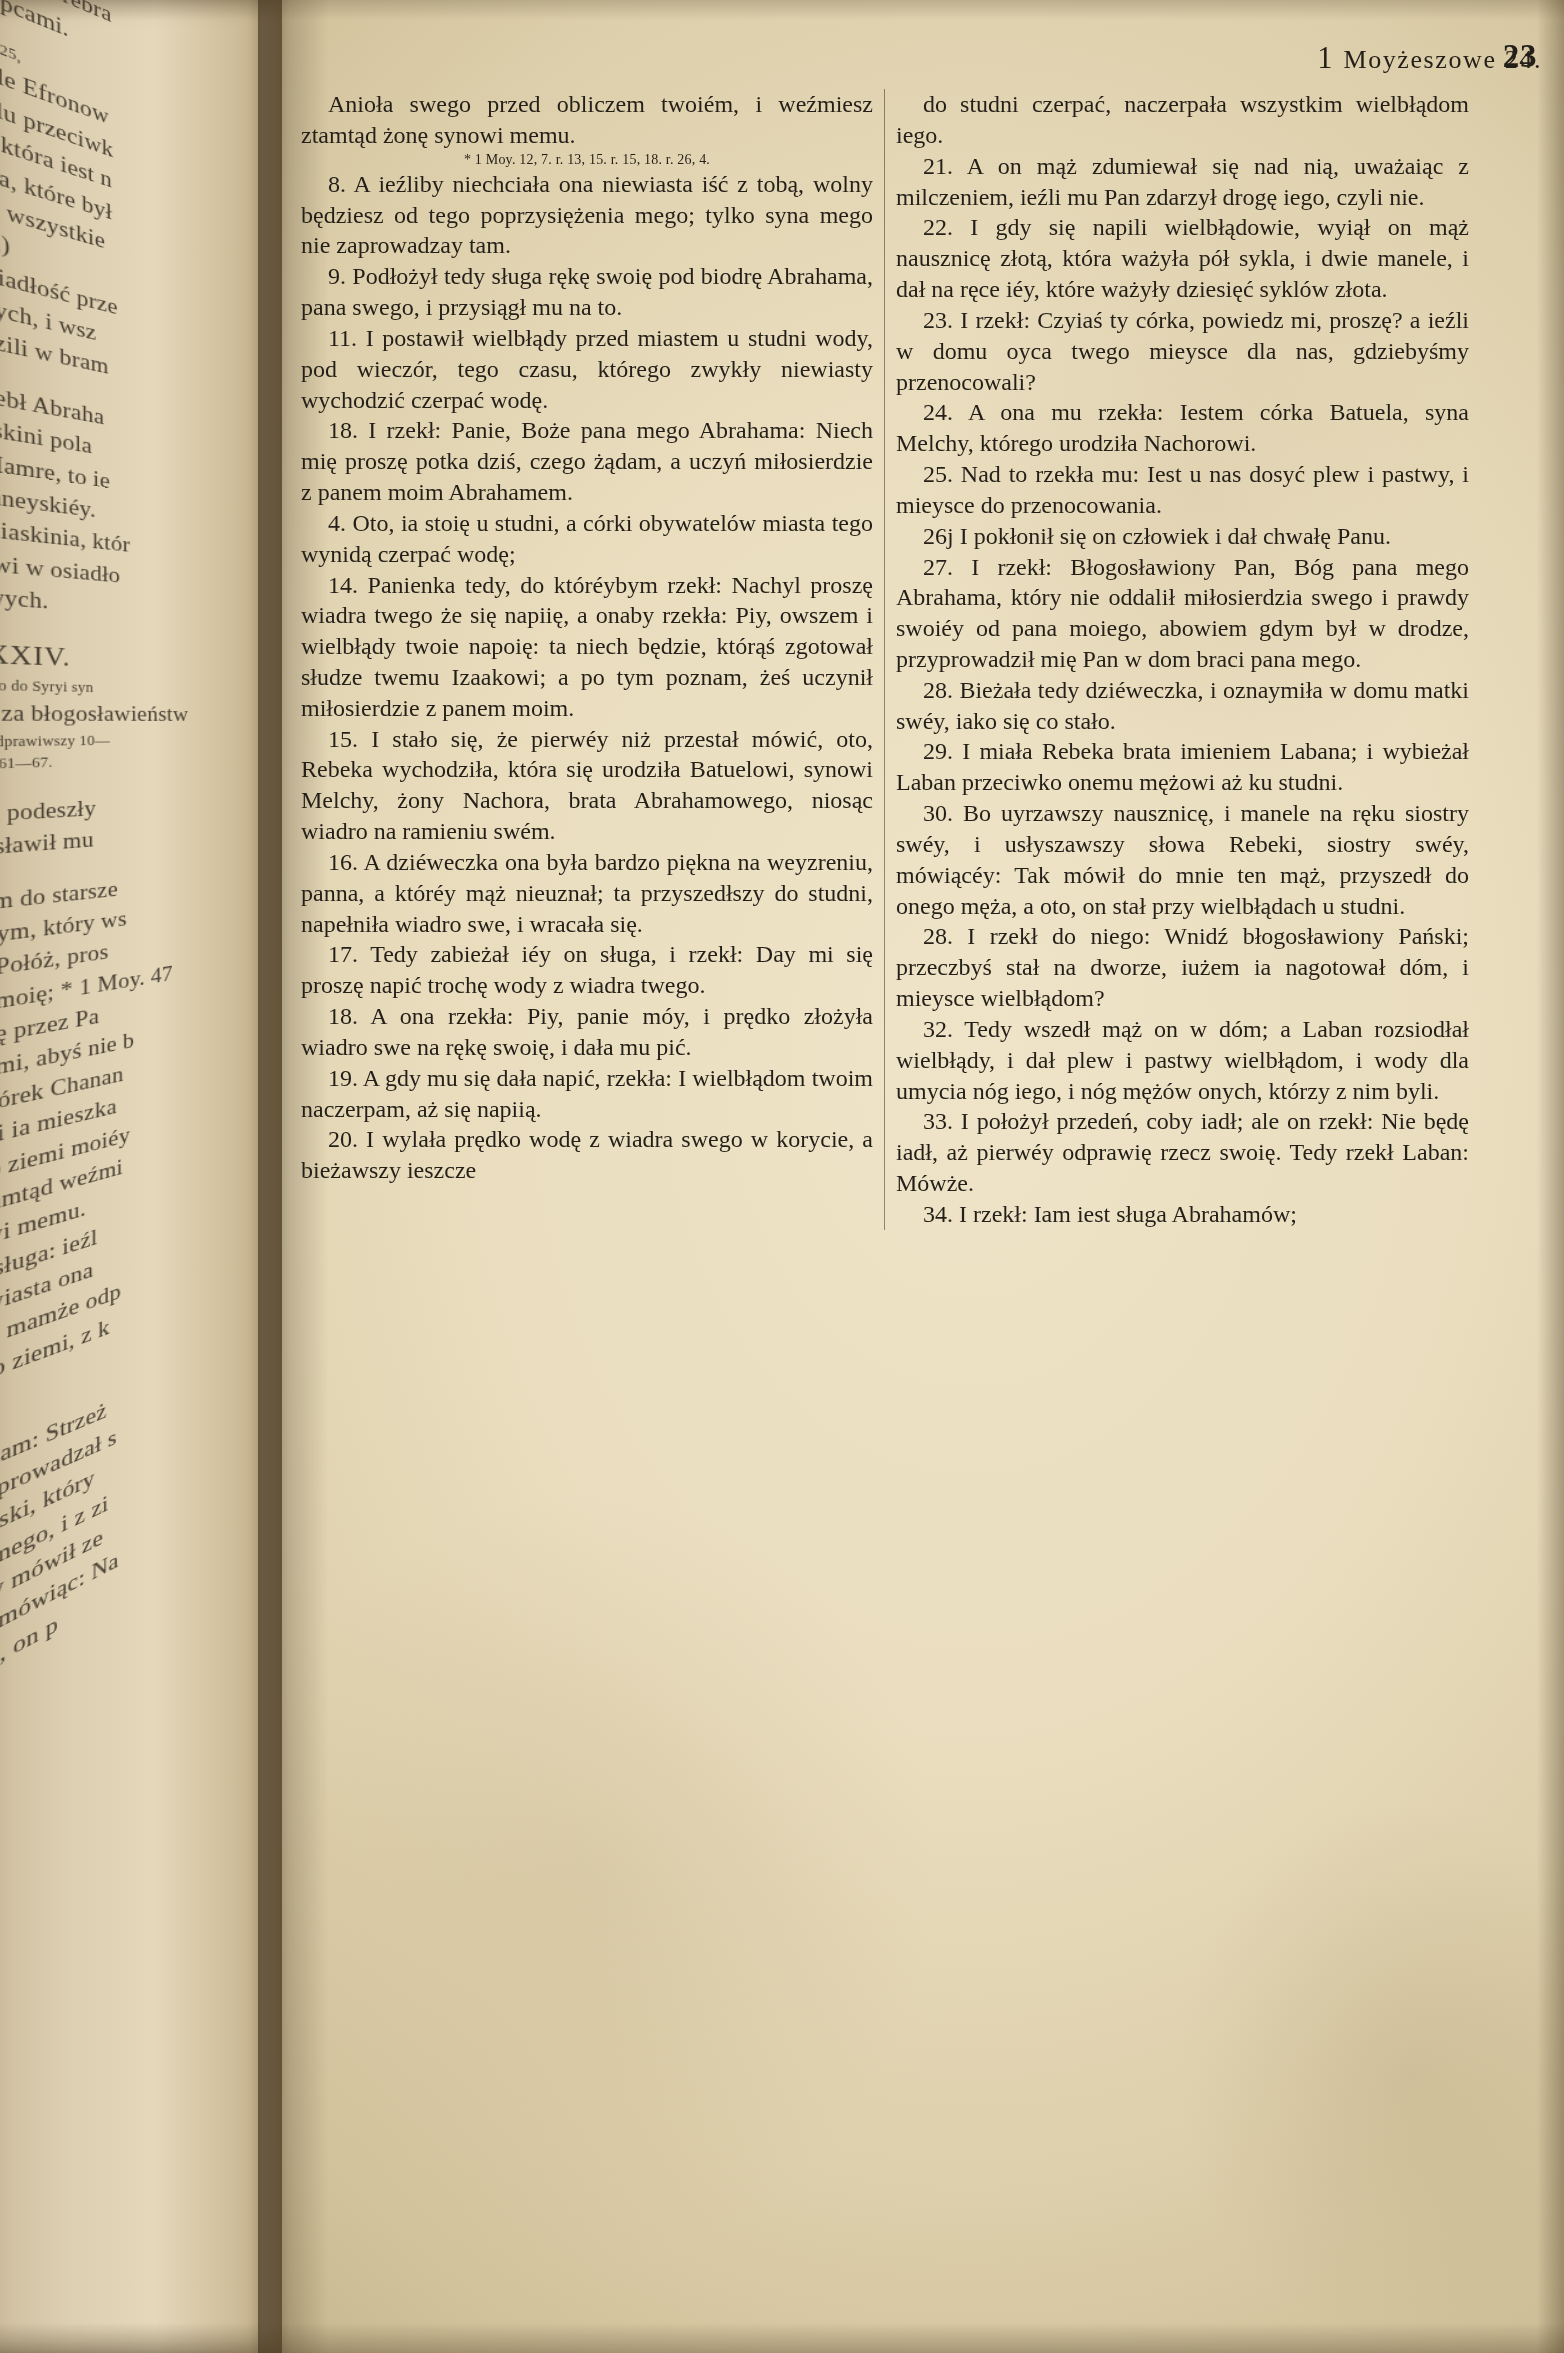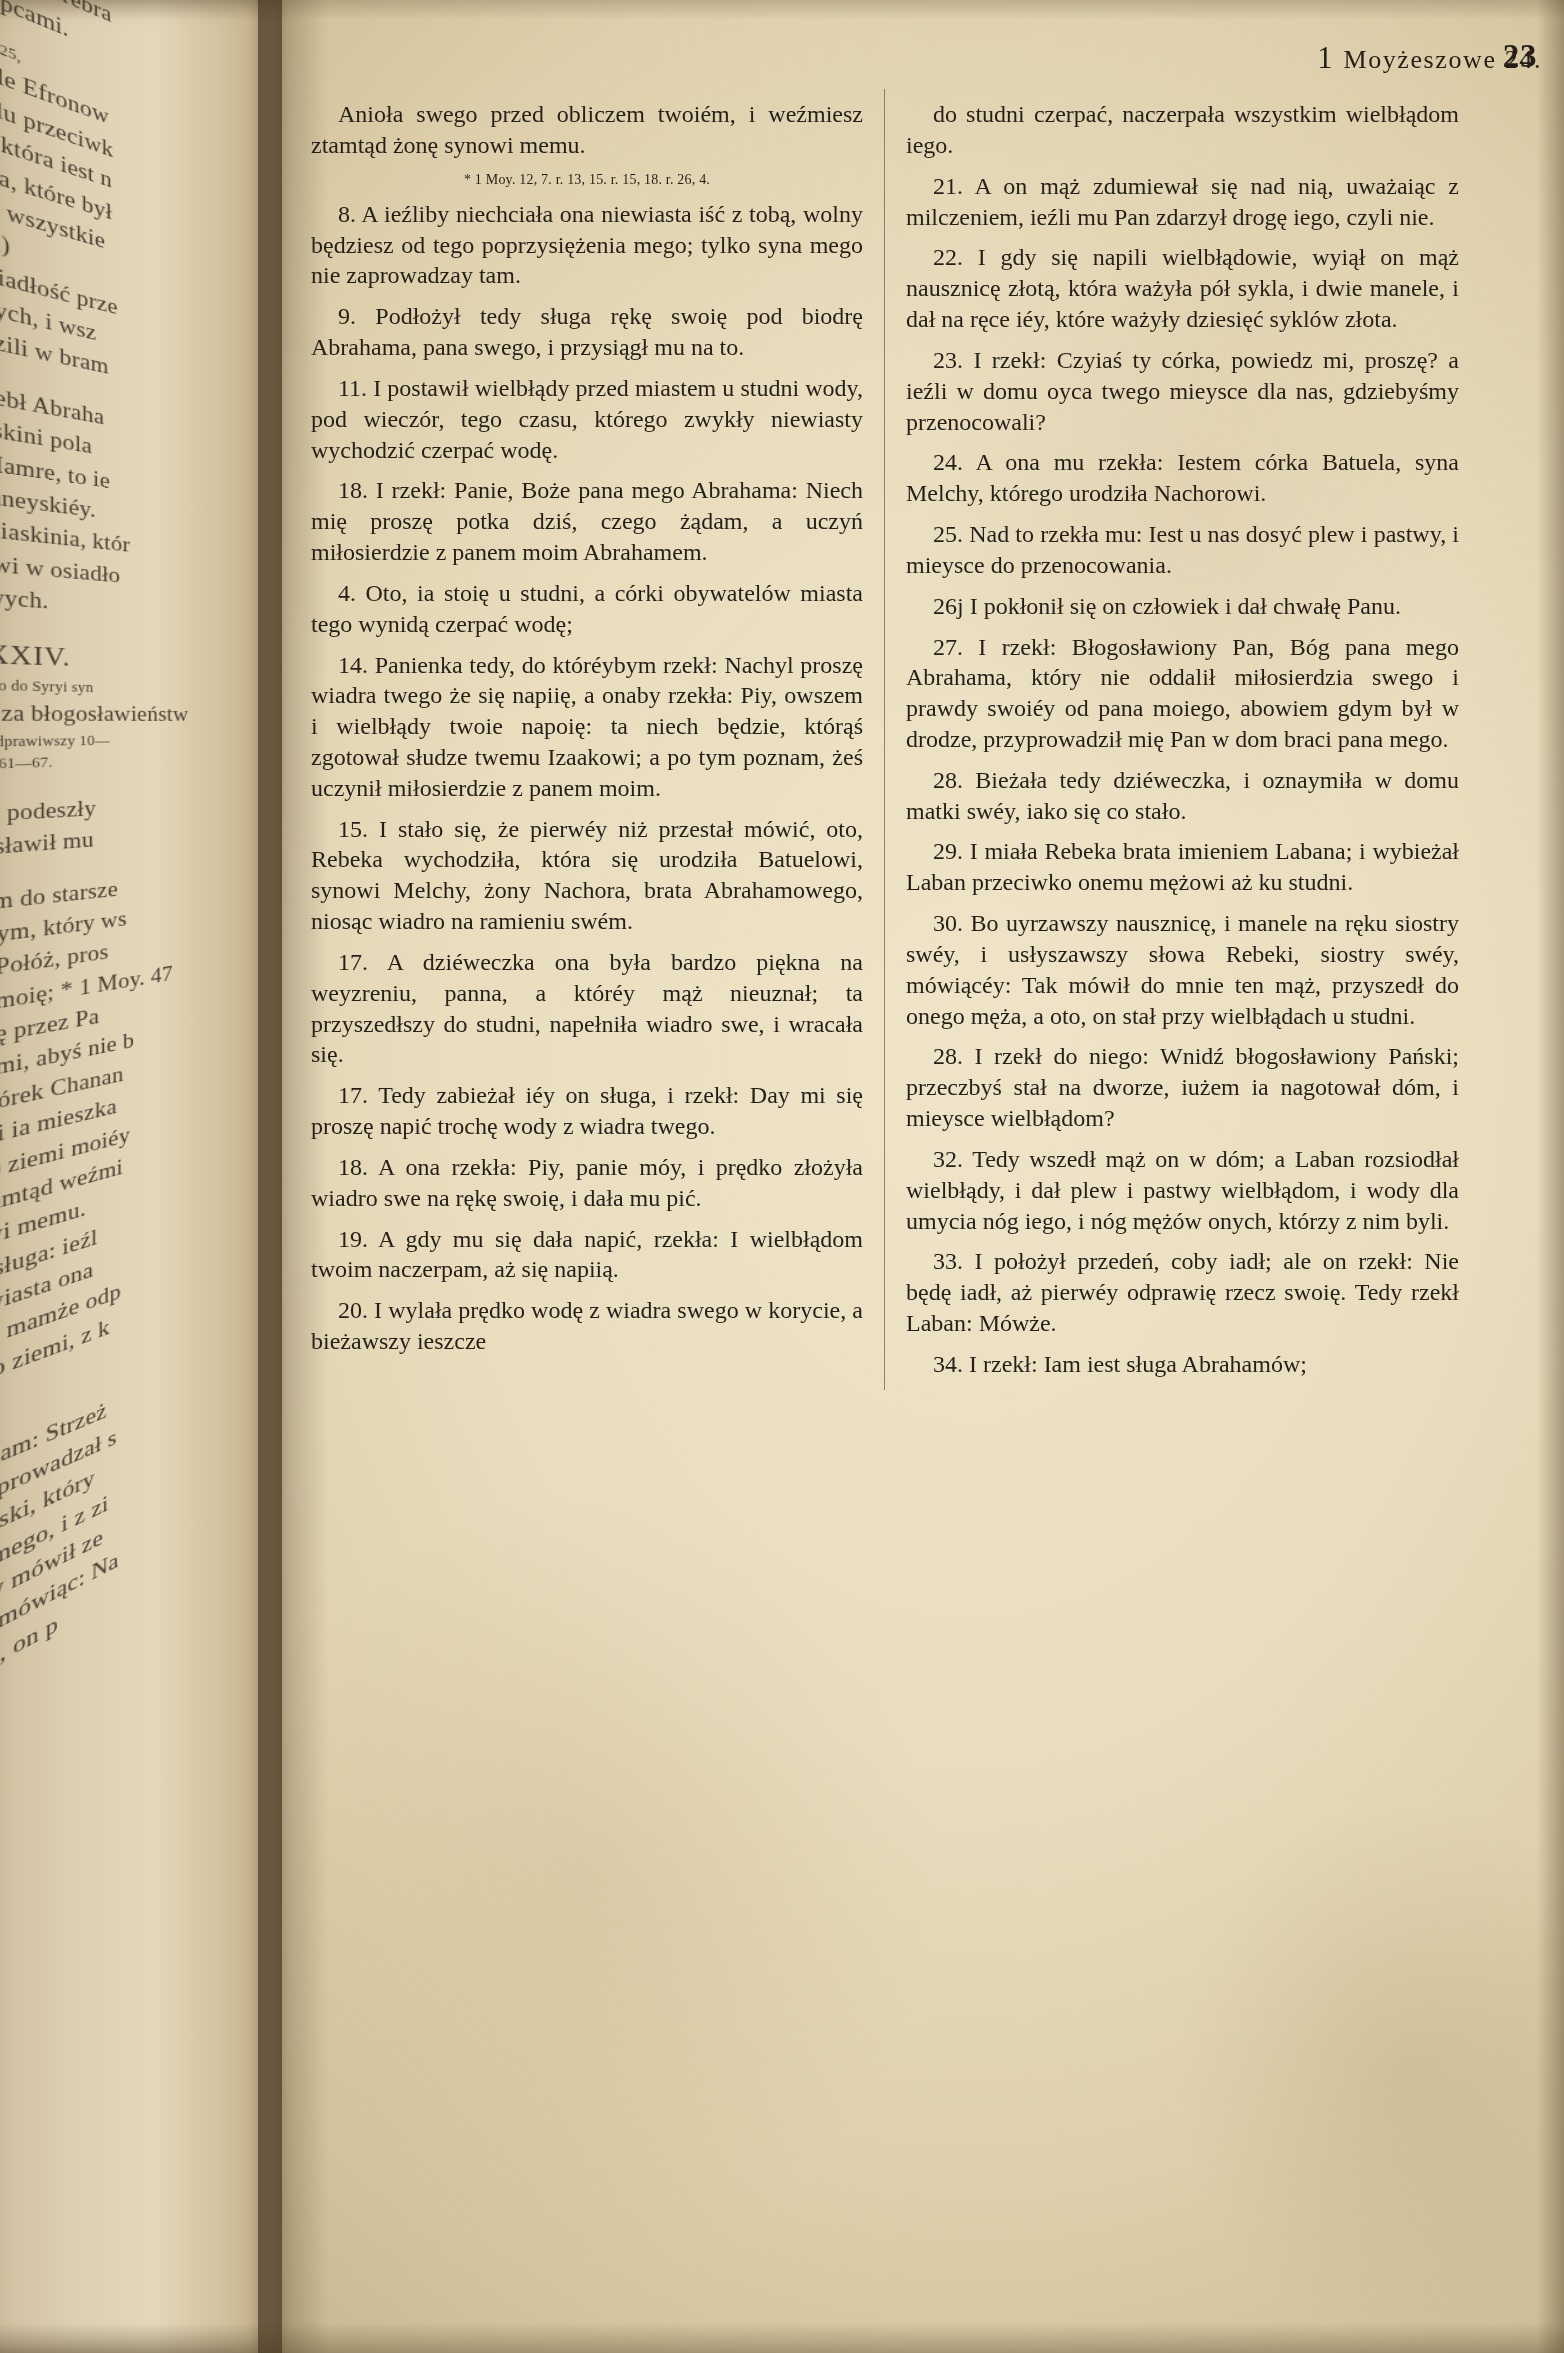--- a/index.html
+++ b/index.html
@@ -133,21 +133,21 @@
     width: 595px;
     padding: 0 11px;
     box-sizing: border-box;
     text-align: justify;
     font-size: 24px;
     line-height: 1.285;
     hyphens: manual;
   }
   .col.left { border-right: 1.6px solid rgba(70,55,30,0.55); }
   .col p {
-    margin: 10px;
+    margin: 0;
     text-indent: 27px;
   }
   .refline {
     text-align: center;
     font-size: 14px;
     letter-spacing: 0.2px;
     margin: 1.6px 0 2.3px 0;
     text-indent: 0 !important;
   }
 </style>
@@ -237,21 +237,21 @@
       <div class="col left" id="col-left">
           <p>Anioła swego przed obliczem twoiém, i weźmiesz ztamtąd żonę synowi memu.</p>
           <p class="refline">* 1 Moy. 12, 7.  r. 13, 15.  r. 15, 18.  r. 26, 4.</p>
           <p>8. A ieźliby niechciała ona niewiasta iść z tobą, wolny będziesz od tego poprzysiężenia mego; tylko syna mego nie zaprowadzay tam.</p>
           <p>9. Podłożył tedy sługa rękę swoię pod biodrę Abrahama, pana swego, i przysiągł mu na to.</p>
           <p>11. I postawił wielbłądy przed miastem u studni wody, pod wieczór, tego czasu, którego zwykły niewiasty wychodzić czerpać wodę.</p>
           <p>18. I rzekł: Panie, Boże pana mego Abrahama: Niech mię proszę potka dziś, czego żądam, a uczyń miłosierdzie z panem moim Abrahamem.</p>
           <p>4. Oto, ia stoię u studni, a córki obywatelów miasta tego wynidą czerpać wodę;</p>
           <p>14. Panienka tedy, do któréybym rzekł: Nachyl proszę wiadra twego że się napiię, a onaby rzekła: Piy, owszem i wielbłądy twoie napoię: ta niech będzie, którąś zgotował słudze twemu Izaakowi; a po tym poznam, żeś uczynił miłosierdzie z panem moim.</p>
           <p>15. I stało się, że pierwéy niż przestał mówić, oto, Rebeka wychodziła, która się urodziła Batuelowi, synowi Melchy, żony Nachora, brata Abrahamowego, niosąc wiadro na ramieniu swém.</p>
-          <p>17. A dziéweczka ona była bardzo piękna na weyzreniu, panna, a któréy mąż nieuznał; ta przyszedłszy do studni, napełniła wiadro swe, i wracała się.</p>
+          <p>16. A dziéweczka ona była bardzo piękna na weyzreniu, panna, a któréy mąż nieuznał; ta przyszedłszy do studni, napełniła wiadro swe, i wracała się.</p>
           <p>17. Tedy zabieżał iéy on sługa, i rzekł: Day mi się proszę napić trochę wody z wiadra twego.</p>
           <p>18. A ona rzekła: Piy, panie móy, i prędko złożyła wiadro swe na rękę swoię, i dała mu pić.</p>
           <p>19. A gdy mu się dała napić, rzekła: I wielbłądom twoim naczerpam, aż się napiią.</p>
           <p>20. I wylała prędko wodę z wiadra swego w korycie, a bieżawszy ieszcze</p>
         </div>
       <div class="col right" id="col-right">
           <p>do studni czerpać, naczerpała wszystkim wielbłądom iego.</p>
           <p>21. A on mąż zdumiewał się nad nią, uważaiąc z milczeniem, ieźli mu Pan zdarzył drogę iego, czyli nie.</p>
           <p>22. I gdy się napili wielbłądowie, wyiął on mąż nausznicę złotą, która ważyła pół sykla, i dwie manele, i dał na ręce iéy, które ważyły dziesięć syklów złota.</p>
           <p>23. I rzekł: Czyiaś ty córka, powiedz mi, proszę? a ieźli w domu oyca twego mieysce dla nas, gdziebyśmy przenocowali?</p>

